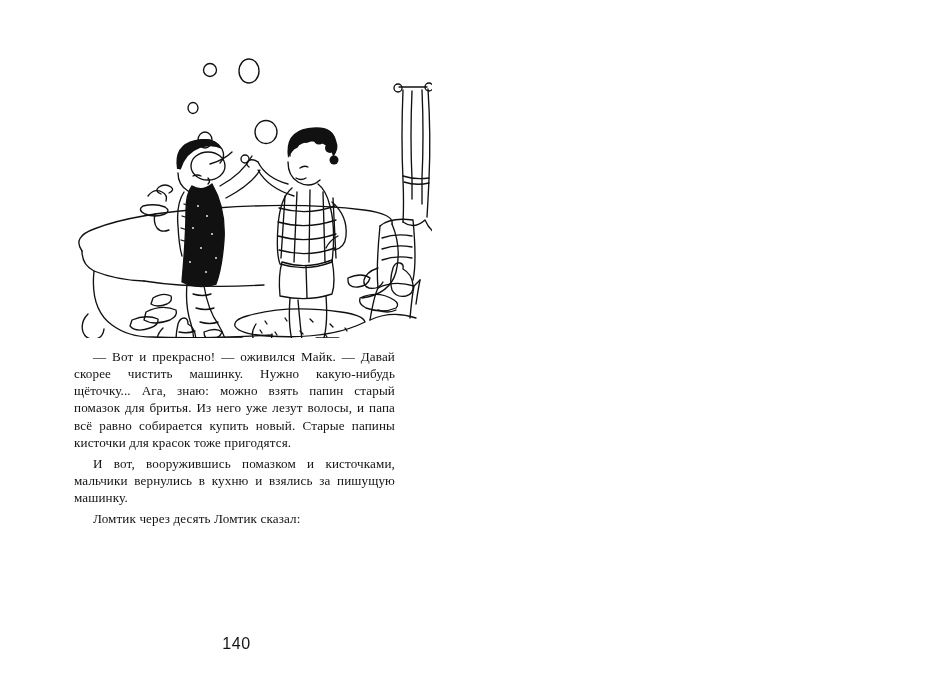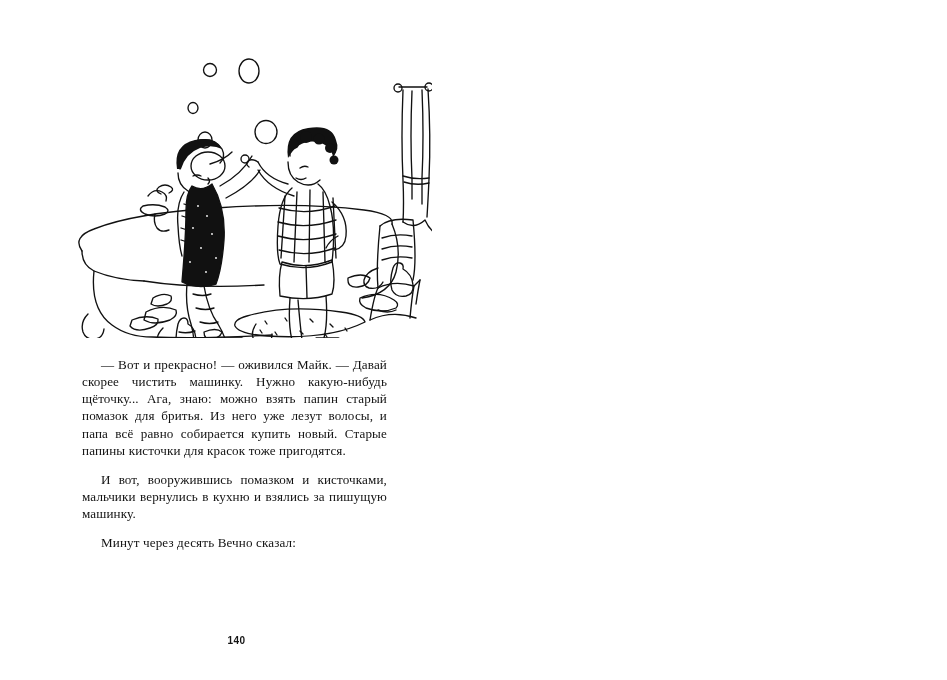--- a/index.html
+++ b/index.html
@@ -36,37 +36,37 @@
     position: absolute;
     font-size: 13.1px;
     line-height: 17.15px;
     text-align: justify;
     text-justify: inter-word;
     color: #121212;
     letter-spacing: 0.01em;
     -webkit-font-smoothing: antialiased;
   }
   .text-col p {
-    margin: 12px;
+    margin: 4px;
     text-indent: 1.45em;
     hyphens: manual;
   }
 
   #left-text-block {
     left: 70px;
     top: 344px;
     width: 329px;
   }
 
   
   .folio {
     position: absolute;
     font-family: "Liberation Sans", "DejaVu Sans", sans-serif;
-    font-size: 10px;
-    font-weight: bold;
+    font-size: 16px;
+    font-weight: normal;
     color: #151515;
     letter-spacing: 0.04em;
   }
   #folio-left  { left: 0;   top: 635px; width: 473px; text-align: center; }
 
   
   .illus {
     position: absolute;
   }
   #illus-bathroom {
@@ -240,21 +240,21 @@
             <path d="M300 262 q18 -8 34 2 q6 4 2 8 q-14 6 -30 0 q-8 -4 -6 -10z"></path>
             <path d="M318 274 q10 4 18 0"></path>
           </g>
         </g>
       </svg>
     </div>
 
     <div class="text-col" id="left-text-block">
       <p>— Вот и прекрасно! — оживился Майк. — Давай скорее чистить машинку. Нужно какую-нибудь щёточку... Ага, знаю: можно взять папин старый помазок для бритья. Из него уже лезут волосы, и папа всё равно собирается купить новый. Старые папины кисточки для красок тоже пригодятся.</p>
       <p>И вот, вооружившись помазком и кисточками, мальчики вернулись в кухню и взялись за пишущую машинку.</p>
-      <p>Минут через десять Вечно сказал:</p>
+      <p>Ломтик через десять Ломтик сказал:</p>
     </div>
 
     <div class="folio" id="folio-left">140</div>
   </div>
 
   <div class="page page-right">
 
     
 
     

